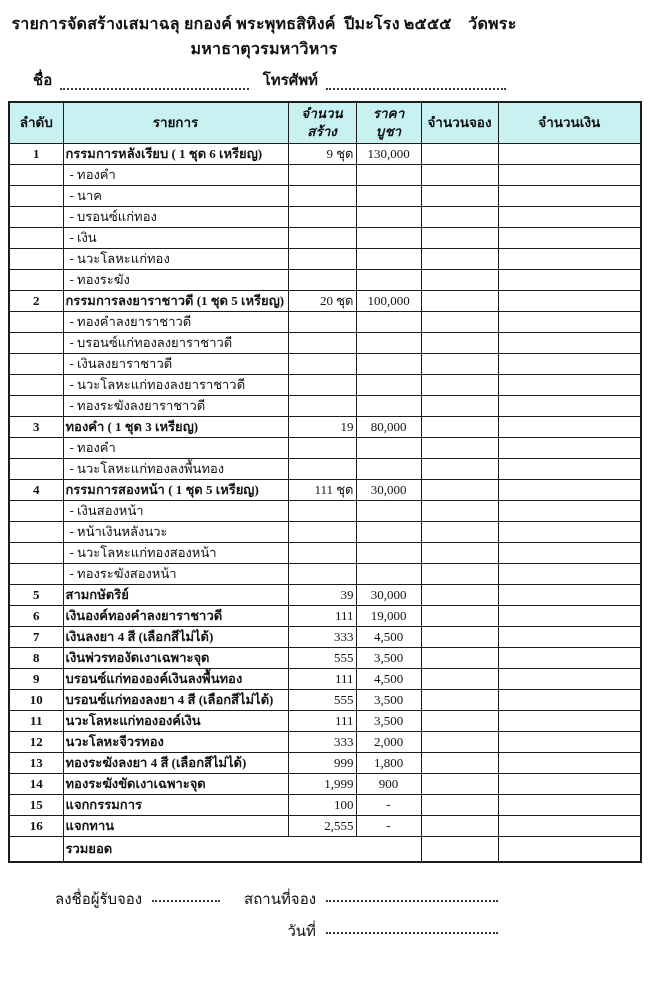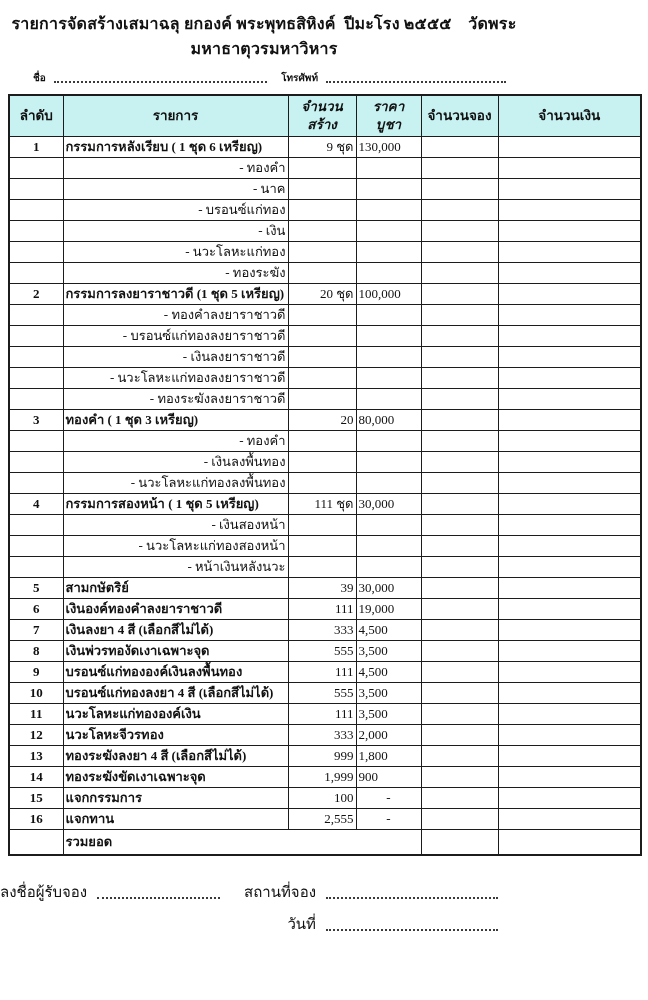--- a/index.html
+++ b/index.html
@@ -10,21 +10,21 @@
   }
   .page{width:528px;height:1000px;}
 
   .doc-title{
     text-align:center;font-weight:bold;font-size:16px;
     padding-top:11px;white-space:pre-wrap;letter-spacing:.2px;
   }
 
   .name-row{
     display:flex;align-items:flex-end;
-    margin:7px 22px 0 33px;font-size:10px;font-weight:bold;
+    margin:7px 22px 0 33px;font-size:15px;font-weight:bold;
   }
   .dotline{border-bottom:2px dotted #3a3a3a;height:13px;}
   .name-row .dot-name{flex:1;margin:0 14px 2px 8px;}
   .name-row .phone-label{margin-right:8px;}
   .name-row .dot-phone{width:180px;margin-bottom:2px;}
 
   table.order{
     border-collapse:collapse;table-layout:fixed;
     margin:9px 0 12px 8px;width:632px;font-size:13px;
   }
@@ -35,30 +35,30 @@
   table.order{border:2px solid #1c1c1c;}
   thead th{
     background:#c8f2f2;font-weight:bold;text-align:center;
     height:40px;font-size:13.5px;border-bottom:2px solid #1c1c1c;
   }
   thead th .two-line{display:block;line-height:1.3;font-style:italic;}
   tbody td{height:20px;background:#fff;}
   td.c-no{text-align:center;font-weight:bold;}
   td.c-item{text-align:left;padding-left:5px;}
   tr.main-row td.c-item{font-weight:bold;}
-  tr.sub-row td.c-item{padding-left:15px;font-weight:normal;text-align:right;}
+  tr.sub-row td.c-item{padding-left:6px;font-weight:normal;}
   td.c-qty{text-align:right;padding-right:3px;}
-  td.c-price{text-align:left;padding-right:10px;}
+  td.c-price{text-align:center;padding-right:10px;}
   td.c-price.dash{text-align:center;padding-right:2px;}
   tr.total-row td{height:24px;}
   td.c-total{font-weight:bold;padding-left:13px;text-align:left;}
 
   .sign-row{
-    display:flex;align-items:center;font-size:15px;
-    margin-right:30px;
+    display:flex;align-items:flex-start;font-size:15px;
+    margin-left:55px;margin-right:30px;
   }
   .sign-row.first{margin-top:24px;}
   .sign-row.second{margin-top:8px;justify-content:flex-end;}
   .sign-row .lbl{white-space:nowrap;}
   .dot-sign{flex:1;margin:0 10px 2px 10px;max-width:262px;}
   .dot-place,.dot-date{width:172px;margin:0 0 2px 10px;}
   .sign-row .place-label{margin-left:14px;}
 </style>
 </head>
 <body>
@@ -200,36 +200,28 @@
           <td class="c-no"></td>
           <td class="c-item">- ทองระฆังลงยาราชาวดี</td>
           <td class="c-qty"></td>
           <td class="c-price"></td>
           <td class="c-res"></td>
           <td class="c-amt"></td>
         </tr>
         <tr class="main-row">
           <td class="c-no">3</td>
           <td class="c-item">ทองคำ ( 1 ชุด 3 เหรียญ)</td>
-          <td class="c-qty">20</td>
+          <td class="c-qty">19</td>
           <td class="c-price">80,000</td>
           <td class="c-res"></td>
           <td class="c-amt"></td>
         </tr>
         <tr class="sub-row">
           <td class="c-no"></td>
           <td class="c-item">- ทองคำ</td>
-          <td class="c-qty"></td>
-          <td class="c-price"></td>
-          <td class="c-res"></td>
-          <td class="c-amt"></td>
-        </tr>
-        <tr class="sub-row">
-          <td class="c-no"></td>
-          <td class="c-item">- เงินลงพื้นทอง</td>
           <td class="c-qty"></td>
           <td class="c-price"></td>
           <td class="c-res"></td>
           <td class="c-amt"></td>
         </tr>
         <tr class="sub-row">
           <td class="c-no"></td>
           <td class="c-item">- นวะโลหะแก่ทองลงพื้นทอง</td>
           <td class="c-qty"></td>
           <td class="c-price"></td>
@@ -247,29 +239,37 @@
         <tr class="sub-row">
           <td class="c-no"></td>
           <td class="c-item">- เงินสองหน้า</td>
           <td class="c-qty"></td>
           <td class="c-price"></td>
           <td class="c-res"></td>
           <td class="c-amt"></td>
         </tr>
         <tr class="sub-row">
           <td class="c-no"></td>
+          <td class="c-item">-  หน้าเงินหลังนวะ</td>
+          <td class="c-qty"></td>
+          <td class="c-price"></td>
+          <td class="c-res"></td>
+          <td class="c-amt"></td>
+        </tr>
+        <tr class="sub-row">
+          <td class="c-no"></td>
           <td class="c-item">- นวะโลหะแก่ทองสองหน้า</td>
           <td class="c-qty"></td>
           <td class="c-price"></td>
           <td class="c-res"></td>
           <td class="c-amt"></td>
         </tr>
         <tr class="sub-row">
           <td class="c-no"></td>
-          <td class="c-item">-  หน้าเงินหลังนวะ</td>
+          <td class="c-item">- ทองระฆังสองหน้า</td>
           <td class="c-qty"></td>
           <td class="c-price"></td>
           <td class="c-res"></td>
           <td class="c-amt"></td>
         </tr>
         <tr class="main-row">
           <td class="c-no">5</td>
           <td class="c-item">สามกษัตริย์</td>
           <td class="c-qty">39</td>
           <td class="c-price">30,000</td>

